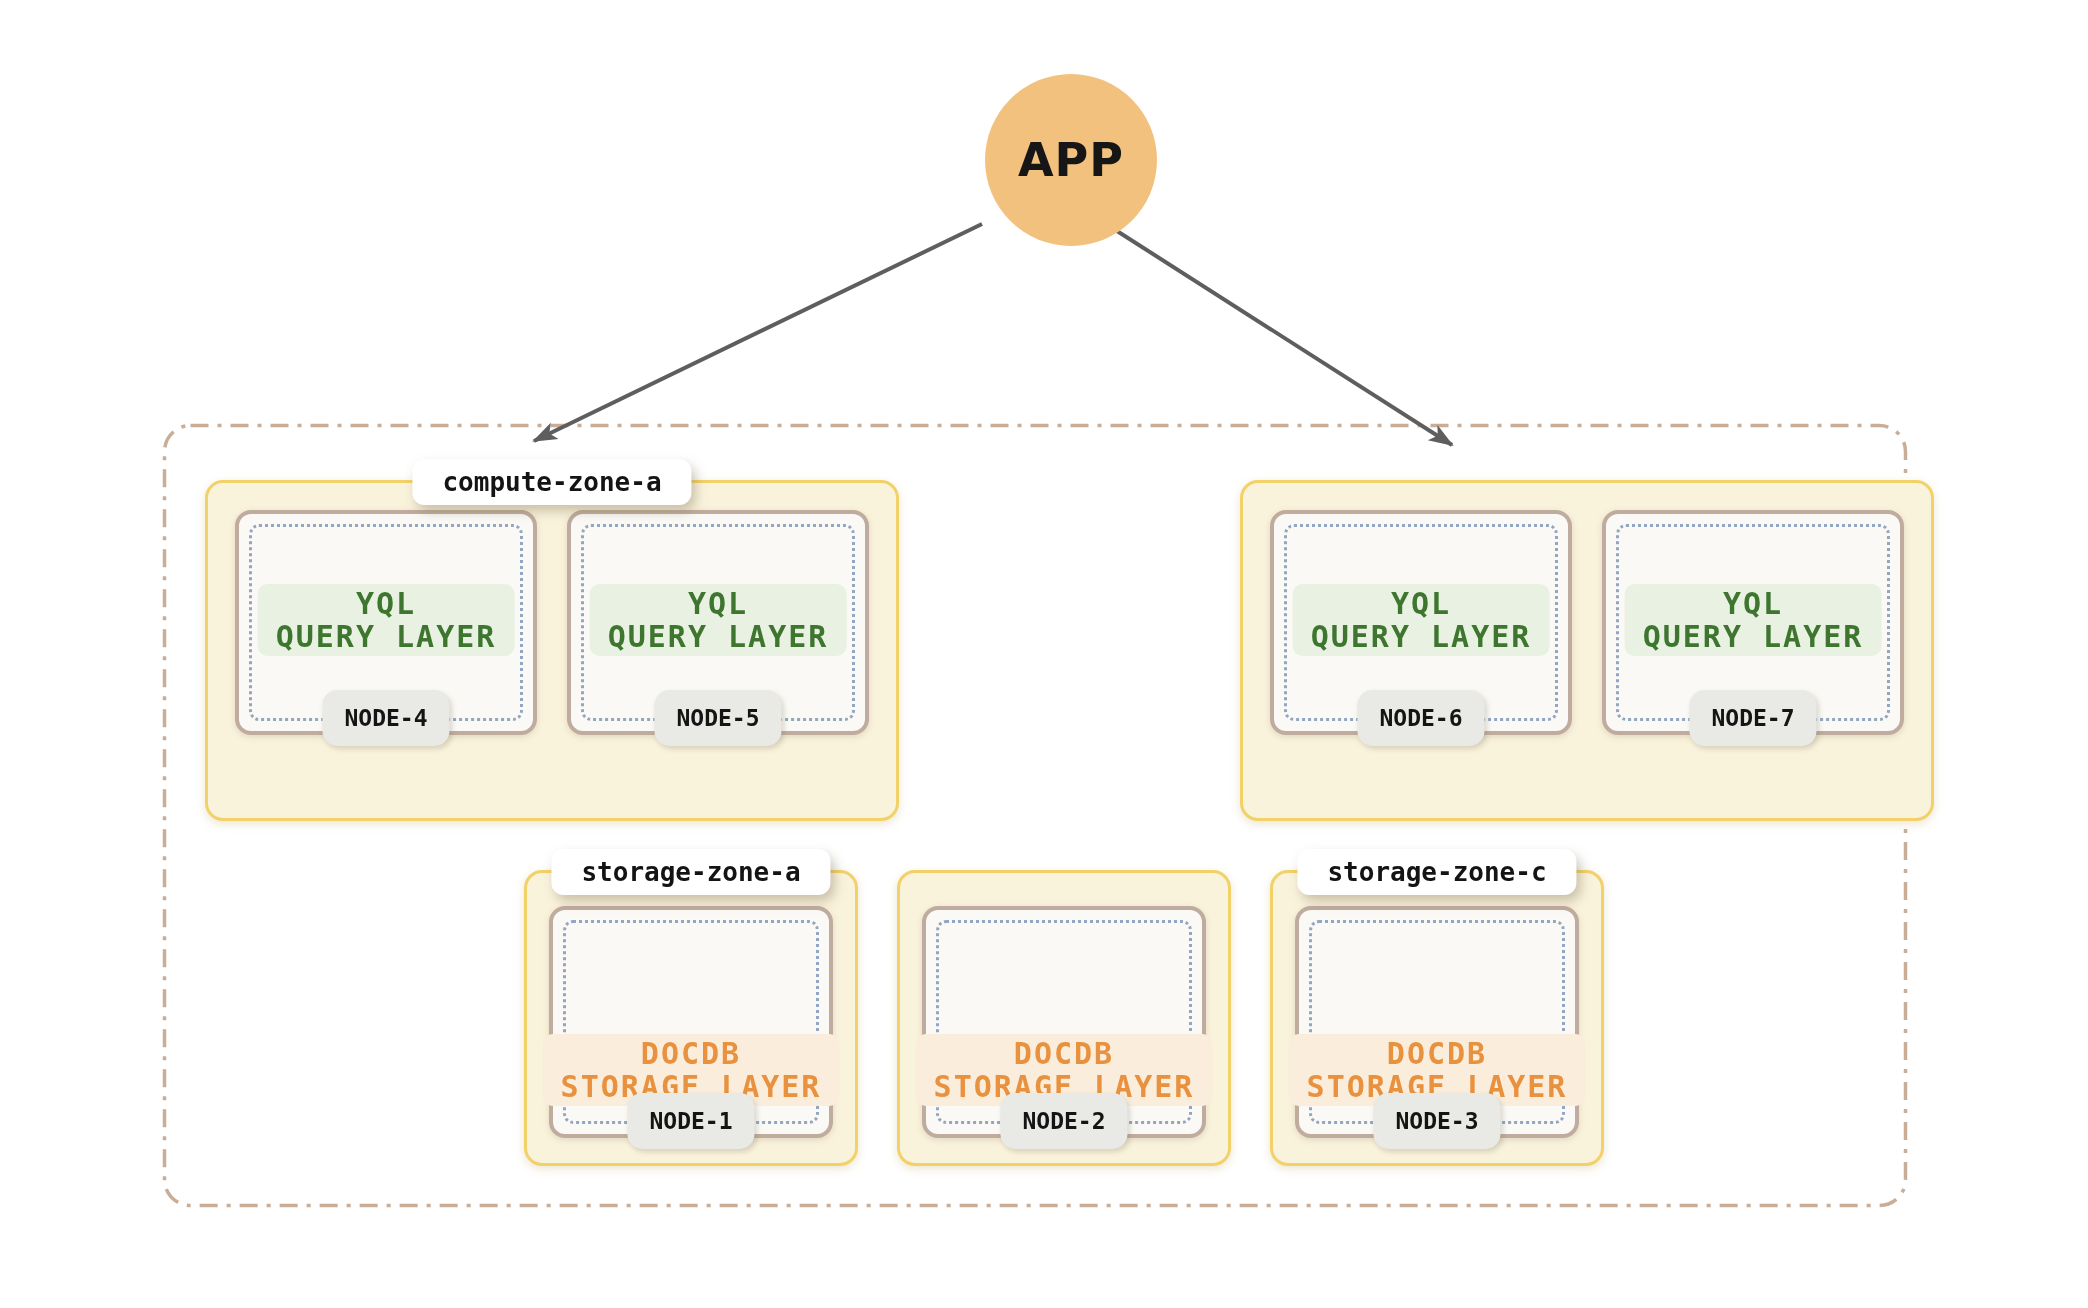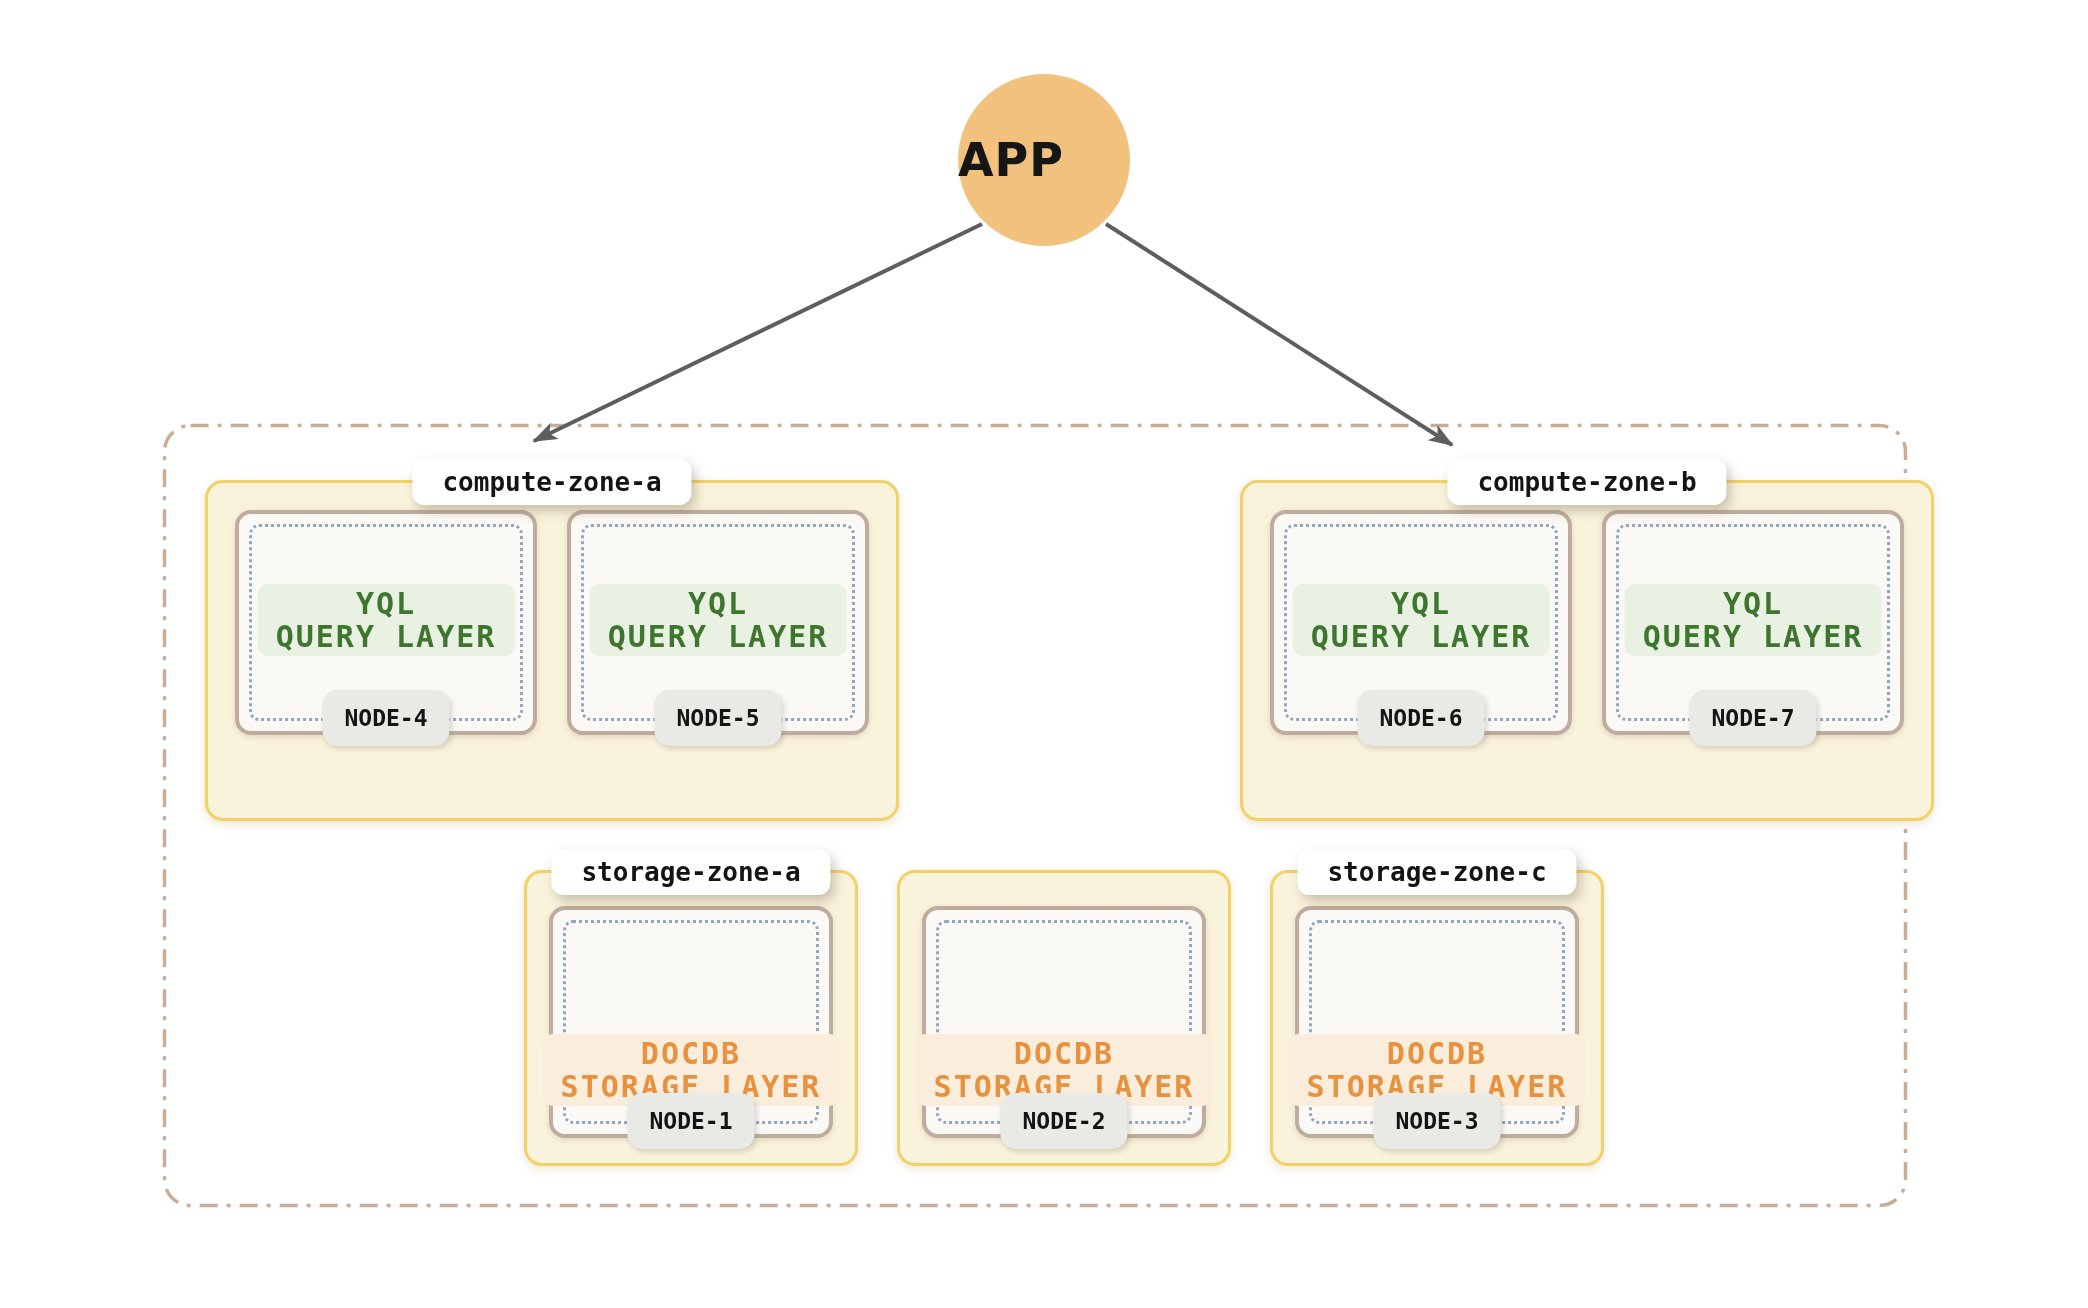--- a/index.html
+++ b/index.html
@@ -1,21 +1,21 @@
 <!DOCTYPE html>
 <html style="--circle-bg: #F2C17D; --arrow: #5E5E5E; --dash-border: #C9AD96; --zone-border: #F2D268; --zone-bg: #FAF3DC; --node-border: #C0AC9E; --node-bg: #FAF9F5; --dot-border: #92A5C1; --green-text: #3E7630; --green-bg: #E8F1E2; --orange-text: #E8913E; --orange-bg: #FAEDDB; --pill-bg: #E9E9E6;"><head>
 <meta charset="utf-8">
 <style>
   html,body{margin:0;padding:0;background:#ffffff;}
   #canvas{position:relative;width:2088px;height:1308px;background:#ffffff;overflow:hidden;
           font-family:"DejaVu Sans Mono",monospace;}
 
   
-  .app-circle{position:absolute;left:958px;top:74px;width:172px;height:172px;border-radius:50%;
-    background:var(--circle-bg);display:flex;align-items:center;}
+  .app-circle{position:absolute;left:985px;top:74px;width:172px;height:172px;border-radius:50%;
+    background:var(--circle-bg);display:flex;align-items:center;justify-content:center;}
   .app-circle span{font-family:"DejaVu Sans",sans-serif;font-weight:bold;font-size:46px;
     color:#161616;letter-spacing:1px;}
 
   
   svg.overlay{position:absolute;left:0;top:0;width:2088px;height:1308px;pointer-events:none;}
 
   
   .zone{position:absolute;background:var(--zone-bg);border:3px solid var(--zone-border);
     border-radius:18px;box-shadow:0 3px 10px rgba(190,160,90,.28);}
   .zone.compute{width:634px;height:281px;display:flex;gap:30px;padding:27px;box-sizing:content-box;}
@@ -84,21 +84,20 @@
       <div class="dotted"></div>
       <div class="layer query">
         <div>YQL</div>
         <div>QUERY LAYER</div>
       </div>
       <div class="node-pill">NODE-5</div>
     </div>
   </div>
 
   <div class="zone compute" id="compute-zone-b">
-    <div class="zone-label">compute-zone-b</div>
     <div class="node">
       <div class="dotted"></div>
       <div class="layer query">
         <div>YQL</div>
         <div>QUERY LAYER</div>
       </div>
       <div class="node-pill">NODE-6</div>
     </div>
     <div class="node">
       <div class="dotted"></div>

